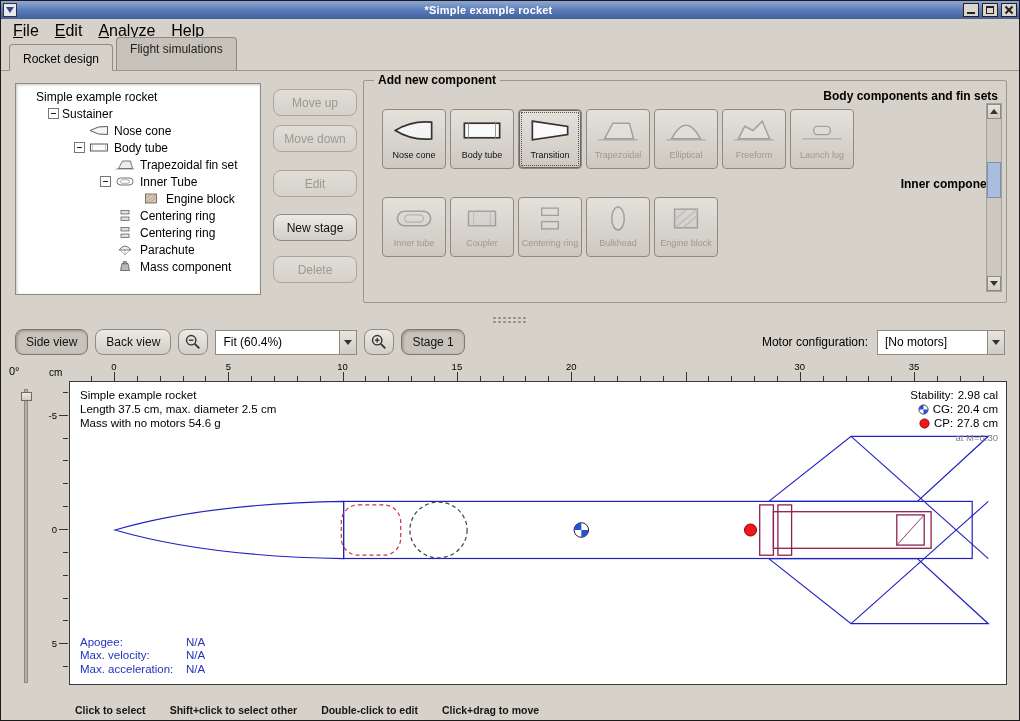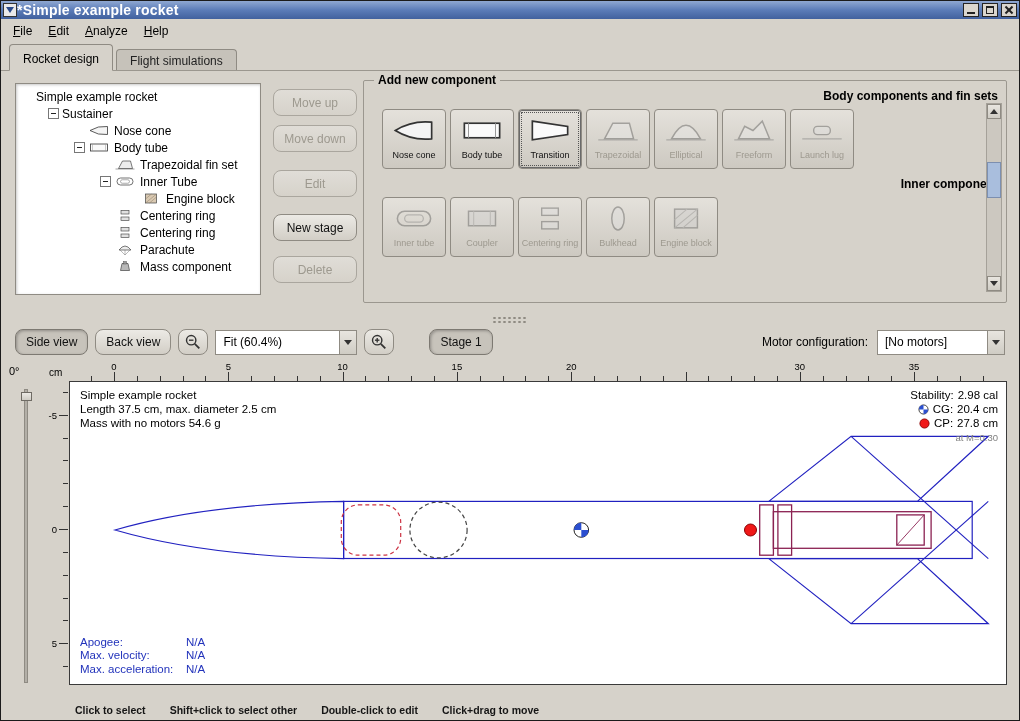--- a/index.html
+++ b/index.html
@@ -4,34 +4,34 @@
 <style>
   * { margin:0; padding:0; box-sizing:border-box; }
   html,body { width:1020px; height:721px; overflow:hidden; }
   body { font-family:"Liberation Sans", sans-serif; font-size:12px; background:#888; }
   .window { width:1020px; height:721px; background:#d6d2ca; border:1px solid #1b1b1b; position:relative; overflow:hidden; }
 
   
   .titlebar { height:18px; background:linear-gradient(180deg,#8fa8d2 0%,#5b7cb8 50%,#41619e 100%); display:flex; align-items:center; padding:0 2px; }
   .win-icon { width:14px; height:14px; background:#e9e9e9; border:1px solid #333; display:flex; align-items:center; justify-content:center; flex:none; }
   .tri { width:0; height:0; border-left:4px solid transparent; border-right:4px solid transparent; border-top:6px solid #2a4a8a; }
-  .title { flex:1; color:#fff; font-weight:bold; font-size:14px; line-height:17px; letter-spacing:.2px; }
+  .title { flex:1; text-align:center; color:#fff; font-weight:bold; font-size:11px; line-height:17px; letter-spacing:.2px; }
   .winbtn { width:16px; height:14px; background:#dad6ce; border:1px solid #242424; margin-left:3px; position:relative; flex:none; cursor:default; }
   .glyph-min { position:absolute; left:3px; right:3px; bottom:2px; height:2px; background:#222; }
   .glyph-max { position:absolute; left:3px; right:3px; top:2px; bottom:2px; border:1px solid #222; border-top-width:2px; }
   .glyph-close-a, .glyph-close-b { position:absolute; left:50%; top:50%; width:10px; height:2px; background:#222; }
   .glyph-close-a { transform:translate(-50%,-50%) rotate(45deg); }
   .glyph-close-b { transform:translate(-50%,-50%) rotate(-45deg); }
 
   
   .menubar { height:24px; display:flex; align-items:center; padding-left:4px; background:#d6d2ca; }
-  .menu-item { padding:3px 8px; font-size:12px; color:#000; }
+  .menu-item { padding:3px 8px; font-size:16px; color:#000; }
   .menu-item::first-letter { text-decoration:underline; }
   .tabbar { height:28px; display:flex; align-items:flex-end; padding-left:8px; border-bottom:1px solid #9b978f; }
-  .tab { height:21px; padding:4px 13px 0; margin-right:3px; background:#c6c2ba; border:1px solid #8f8b83; border-bottom:none; border-radius:4px 4px 0 0; font-size:12px; color:#222; }
+  .tab { height:33px; padding:4px 13px 0; margin-right:3px; background:#c6c2ba; border:1px solid #8f8b83; border-bottom:none; border-radius:4px 4px 0 0; font-size:12px; color:#222; }
   .tab.selected { height:27px; background:#d6d2ca; margin-bottom:-1px; border-bottom:1px solid #d6d2ca; padding-top:7px; color:#000; }
 
   
   .top-content { height:242px; position:relative; }
   .tree-panel { position:absolute; left:14px; top:12px; width:246px; height:212px; background:#fff; border:1px solid #8f8b83; box-shadow:inset 1px 1px 3px rgba(0,0,0,.22); padding:4px 2px; overflow:hidden; }
   .tree-row { display:flex; align-items:center; height:17px; white-space:nowrap; font-size:12px; color:#000; }
   .expander { width:11px; height:11px; border:1px solid #777; background:#fff; position:relative; margin-right:3px; flex:none; }
   .expander::after { content:""; position:absolute; left:2px; right:2px; top:4px; height:1px; background:#222; }
   .expander-spacer { width:14px; flex:none; }
   .tree-icon { width:22px; height:13px; margin-right:4px; flex:none; }
@@ -63,21 +63,21 @@
   .grip { width:36px; height:7px; background-image:radial-gradient(circle,#8f8b83 1px,transparent 1.4px); background-size:5px 4px; }
   .toolbar { height:34px; display:flex; align-items:center; padding:0 14px; gap:7px; }
   .tbtn { height:26px; padding:0 10px; }
   .tbtn.pressed { background:#c7c3bb; box-shadow:inset 1px 1px 3px rgba(0,0,0,.28); border-color:#7d7972; }
   .icon-btn { width:30px; padding:0; display:flex; align-items:center; justify-content:center; }
   .combo { display:flex; height:25px; border:1px solid #8f8b83; background:#fff; align-items:stretch; }
   .combo .cval { flex:1; padding:4px 7px 0; font-size:12px; color:#000; white-space:nowrap; overflow:hidden; }
   .combo .carrow { width:17px; background:linear-gradient(#e8e5df,#cfccc4); border-left:1px solid #8f8b83; display:flex; align-items:center; justify-content:center; }
   .zoom-combo { width:142px; }
   .motor-combo { width:128px; }
-  .stage-btn { margin-left:28px; }
+  .stage-btn { margin-left:0; }
   .motor-label { margin-left:auto; font-size:12px; color:#000; padding-right:2px; }
 
   
   .viewport { height:339px; position:relative; }
   .rot-label { position:absolute; left:8px; top:6px; font-size:11px; color:#000; }
   .rot-track { position:absolute; left:23px; top:30px; height:294px; width:4px; background:#b3afa7; border:1px solid #8f8b83; }
   .rot-handle { position:absolute; left:-4px; top:2px; width:11px; height:9px; background:linear-gradient(#eceae5,#cfccc4); border:1px solid #6f6b64; }
   .unit-label { position:absolute; left:48px; top:8px; font-size:10px; color:#000; }
   .hruler { position:absolute; left:68px; top:2px; width:938px; height:20px; }
   .htick { position:absolute; bottom:0; width:1px; height:5px; background:#333; }

